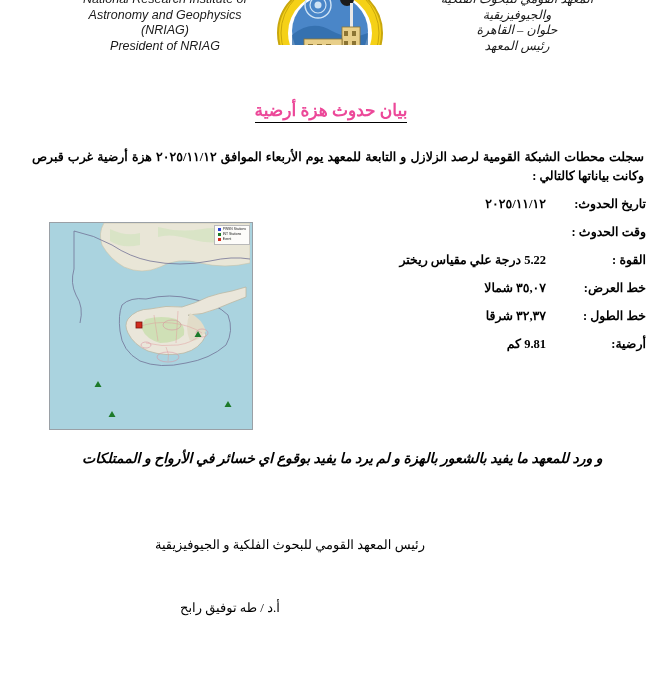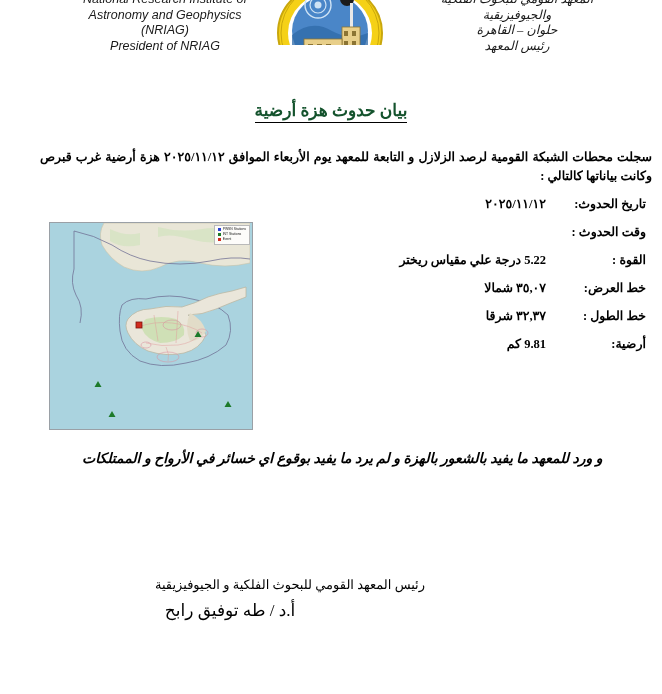--- a/index.html
+++ b/index.html
@@ -60,32 +60,32 @@
   
   .doc-title {
     position: absolute;
     top: 100px;
     left: 0;
     width: 662px;
     text-align: center;
     direction: rtl;
     font-size: 17px;
     font-weight: bold;
-    color: #14532d;
+    color: #ec4899;
   }
   .doc-title span {
     border-bottom: 1.5px solid #000;
     padding-bottom: 2px;
   }
 
   
   .intro {
     position: absolute;
     top: 148px;
-    right: 10px;
+    right: 18px;
     width: 612px;
     direction: rtl;
     text-align: justify;
     font-size: 12.5px;
     font-weight: bold;
     line-height: 19px;
     margin-left: 32px;
   }
 
   
@@ -160,30 +160,29 @@
 
   
   .sign-title {
     position: absolute;
     top: 537px;
     left: 0;
     width: 580px;
     text-align: center;
     direction: rtl;
     font-size: 13px;
-    margin-top: 40px;
   }
   .sign-name {
     position: absolute;
     top: 600px;
     left: 0;
     width: 460px;
     text-align: center;
     direction: rtl;
-    font-size: 17px;
+    font-size: 13px;
   }
 </style>
 </head>
 <body>
 
 <div class="header">
 
   <div class="header-en">
     <div>National Research Institute of</div>
     <div>Astronomy and Geophysics</div>

